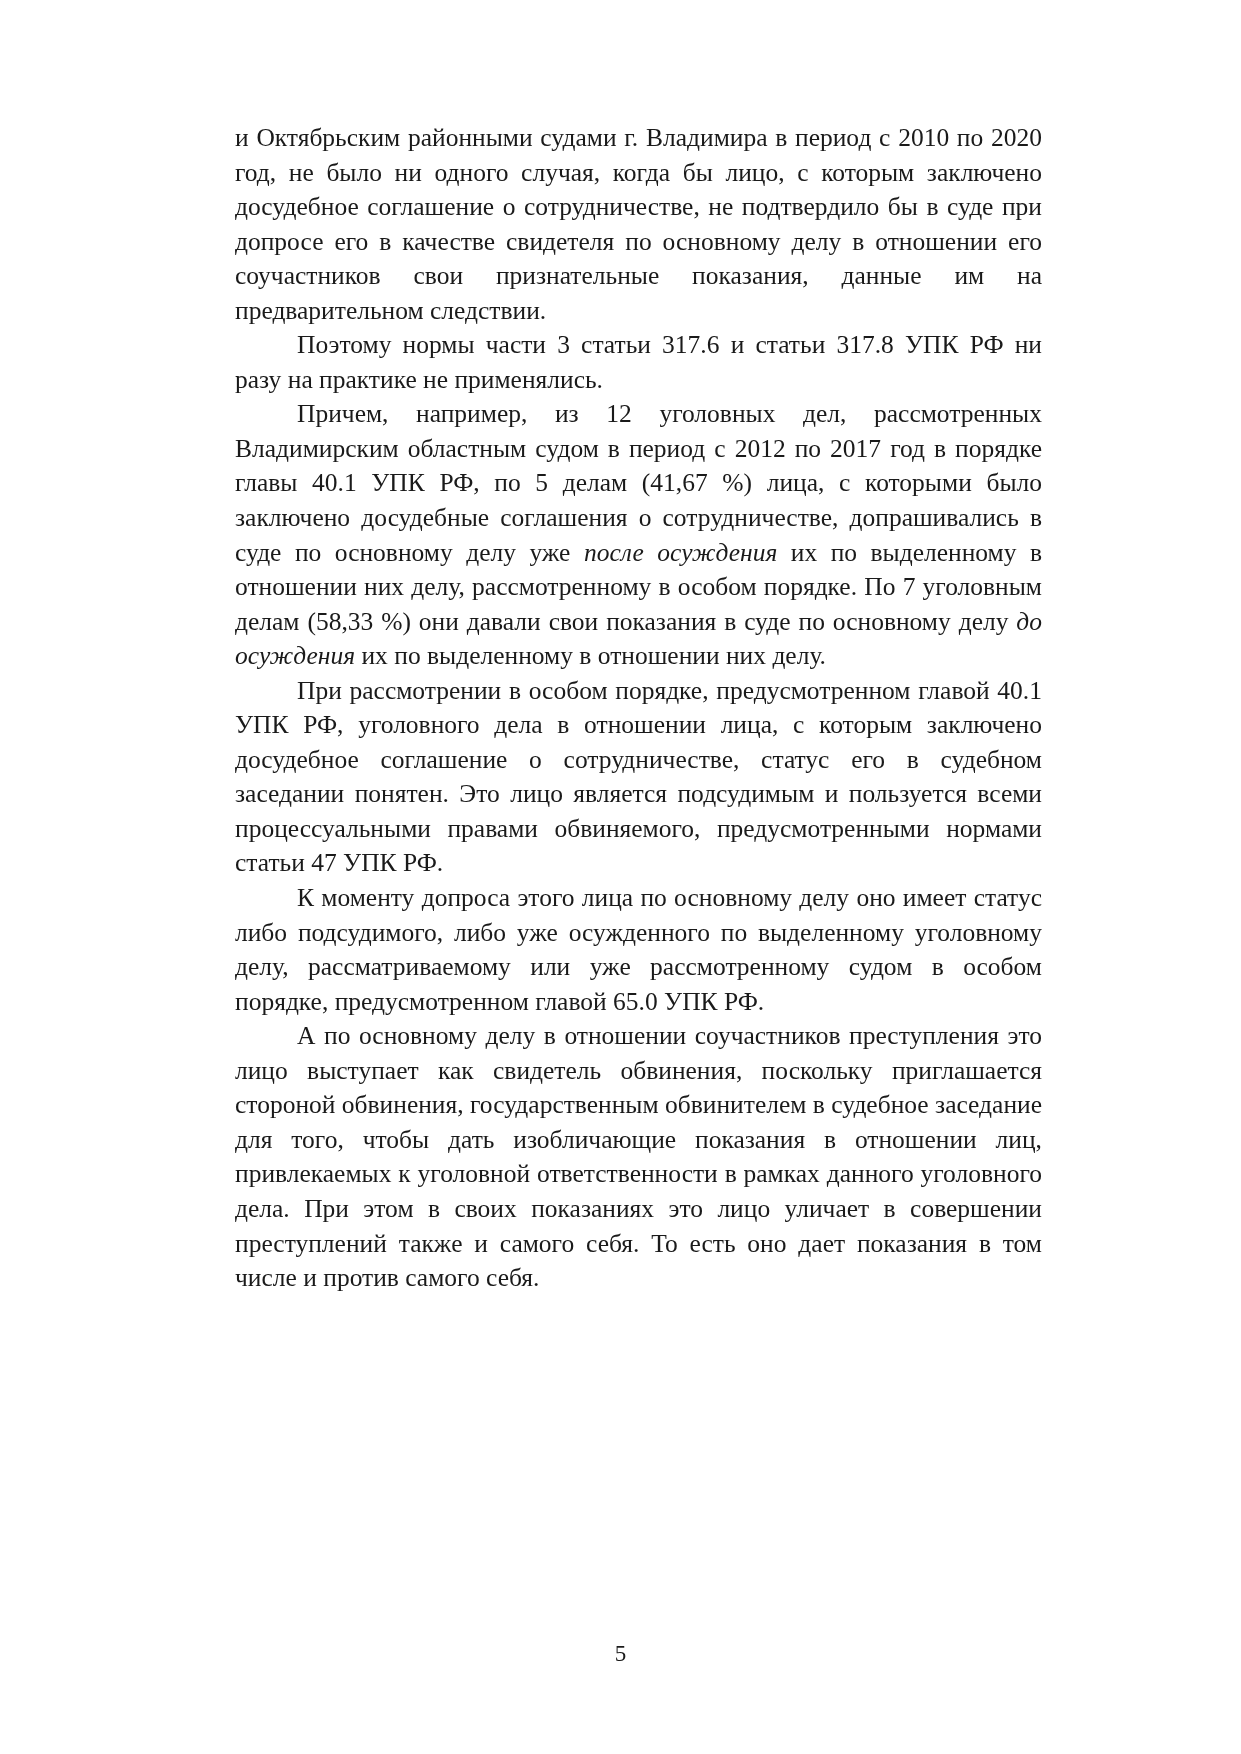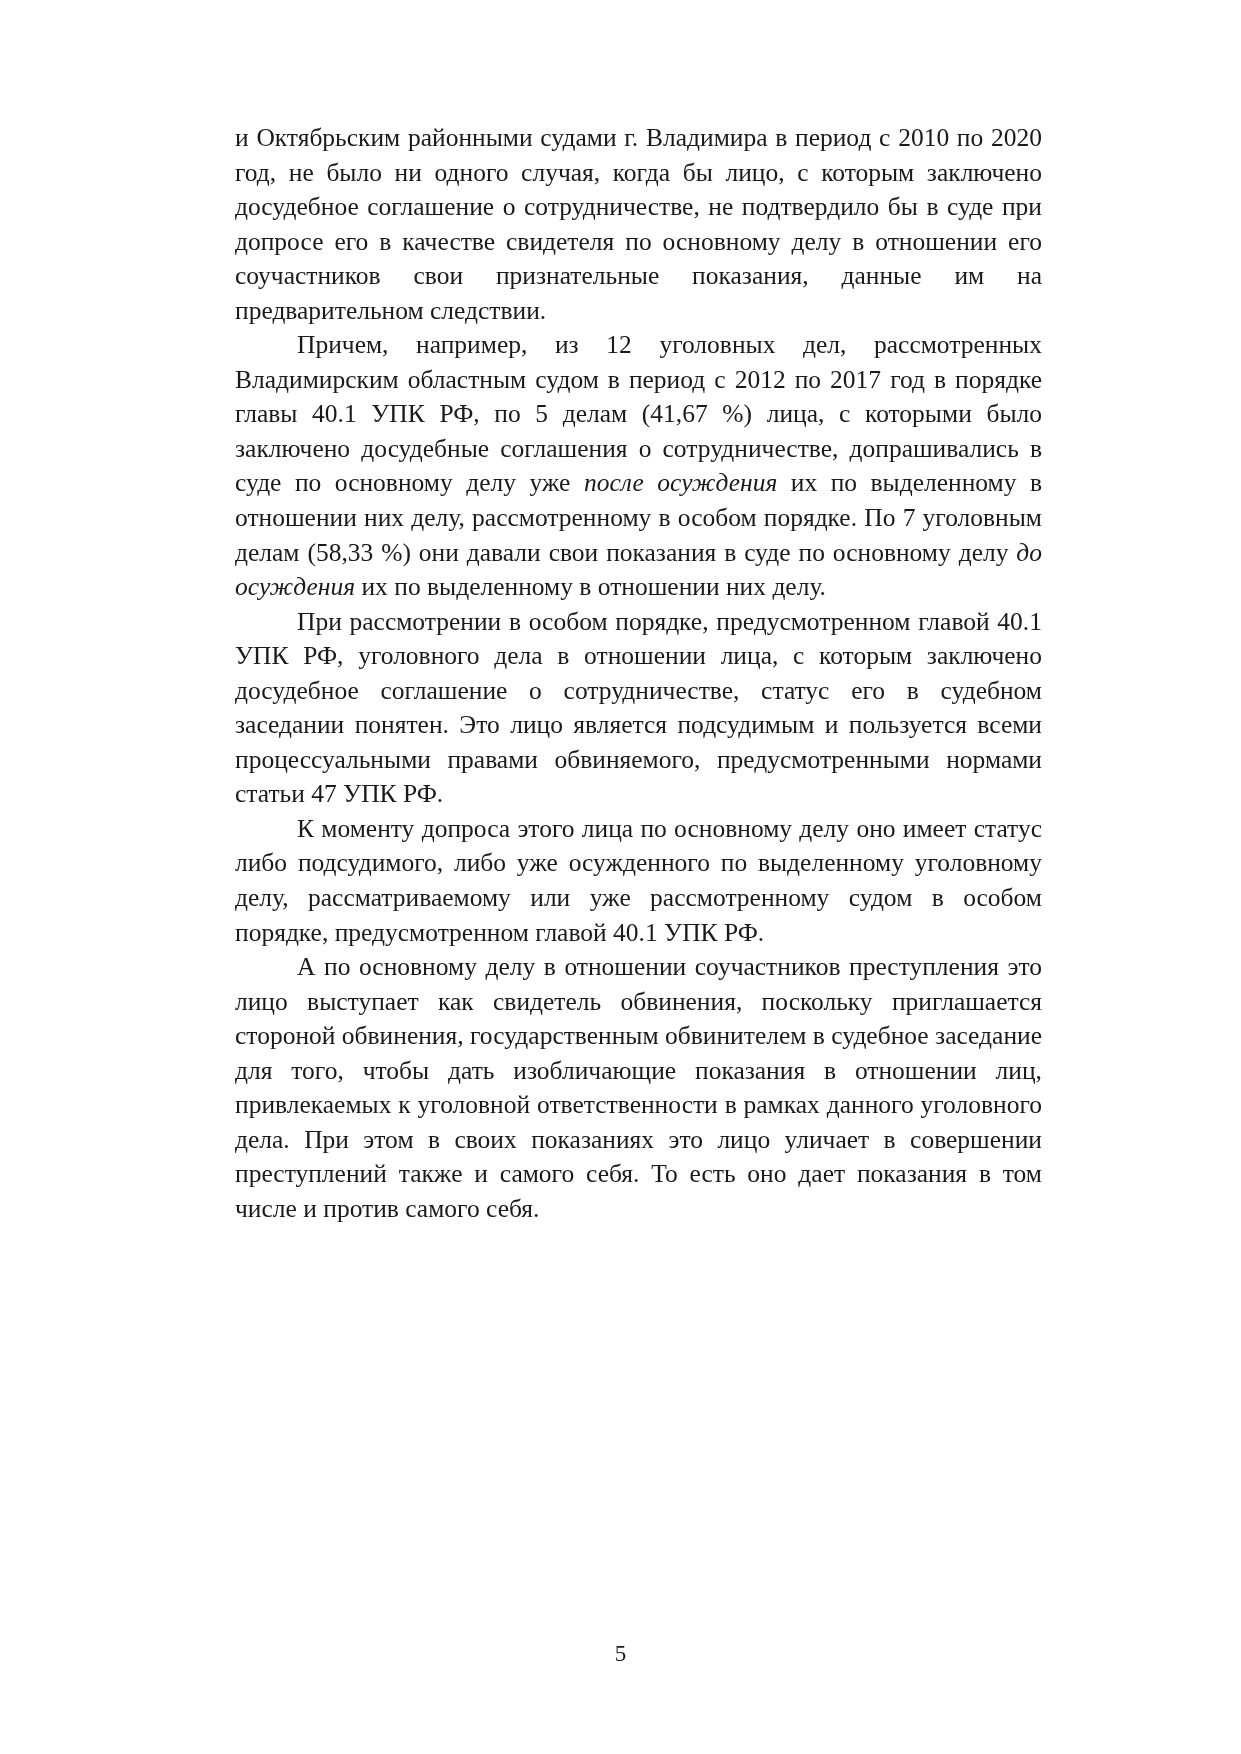--- a/index.html
+++ b/index.html
@@ -48,19 +48,20 @@
     font-size: 23px;
     color: #1a1a1a;
   }
 </style>
 </head>
 <body>
 
 <div class="page">
   <div class="doc-body" id="doc-body">
       <p><span>и Октябрьским районными судами г. Владимира в период с 2010 по 2020 год, не было ни одного случая, когда бы лицо, с которым заключено досудебное соглашение о сотрудничестве, не подтвердило бы в суде при допросе его в качестве свидетеля по основному делу в отношении его соучастников свои признательные показания, данные им на предварительном следствии.</span></p>
+      <p class="indent"><span>Поэтому нормы части 3 статьи 317.6 и статьи 317.8 УПК РФ ни разу на практике не применялись.</span></p>
       <p class="indent"><span>Причем, например, из 12 уголовных дел, рассмотренных Владимирским областным судом в период с 2012 по 2017 год в порядке главы 40.1 УПК РФ, по 5 делам (41,67 %) лица, с которыми было заключено досудебные соглашения о сотрудничестве, допрашивались в суде по основному делу уже </span><i>после осуждения</i><span> их по выделенному в отношении них делу, рассмотренному в особом порядке. По 7 уголовным делам (58,33 %) они давали свои показания в суде по основному делу </span><i>до осуждения</i><span> их по выделенному в отношении них делу.</span></p>
       <p class="indent"><span>При рассмотрении в особом порядке, предусмотренном главой 40.1 УПК РФ, уголовного дела в отношении лица, с которым заключено досудебное соглашение о сотрудничестве, статус его в судебном заседании понятен. Это лицо является подсудимым и пользуется всеми процессуальными правами обвиняемого, предусмотренными нормами статьи 47 УПК РФ.</span></p>
-      <p class="indent"><span>К моменту допроса этого лица по основному делу оно имеет статус либо подсудимого, либо уже осужденного по выделенному уголовному делу, рассматриваемому или уже рассмотренному судом в особом порядке, предусмотренном главой 40.1 УПК РФ.</span></p>
+      <p class="indent"><span>К моменту допроса этого лица по основному делу оно имеет статус либо подсудимого, либо уже осужденного по выделенному уголовному делу, рассматриваемому или уже рассмотренному судом в особом порядке, предусмотренном главой 65.0 УПК РФ.</span></p>
       <p class="indent"><span>А по основному делу в отношении соучастников преступления это лицо выступает как свидетель обвинения, поскольку приглашается стороной обвинения, государственным обвинителем в судебное заседание для того, чтобы дать изобличающие показания в отношении лиц, привлекаемых к уголовной ответственности в рамках данного уголовного дела. При этом в своих показаниях это лицо уличает в совершении преступлений также и самого себя. То есть оно дает показания в том числе и против самого себя.</span></p>
     </div>
   <div class="page-number">5</div>
 </div>
 
 </body></html>

